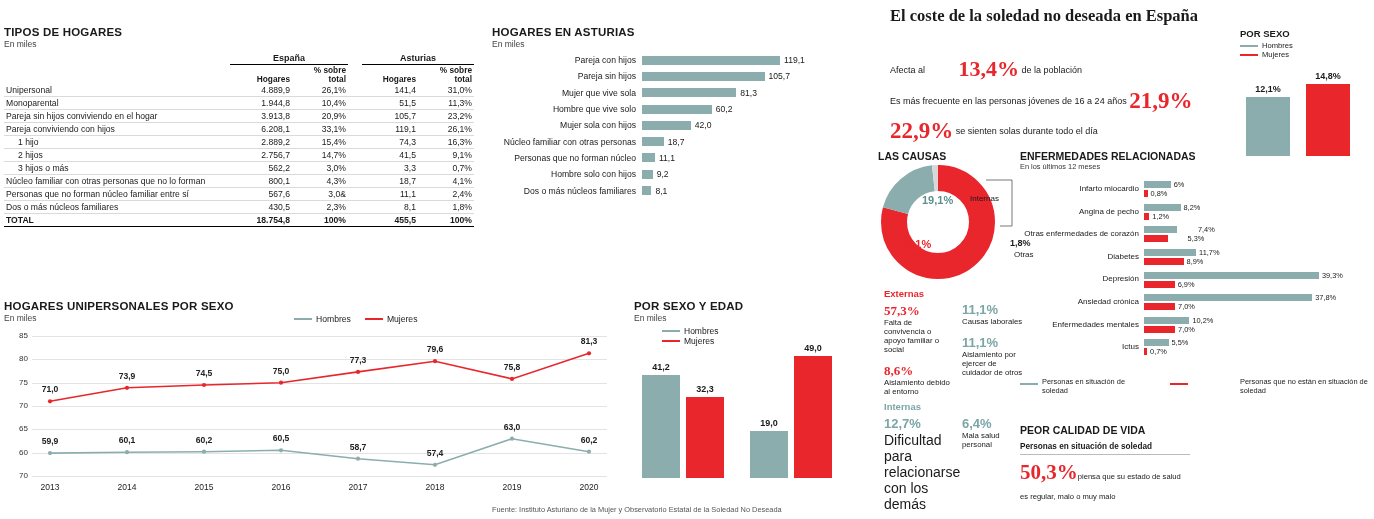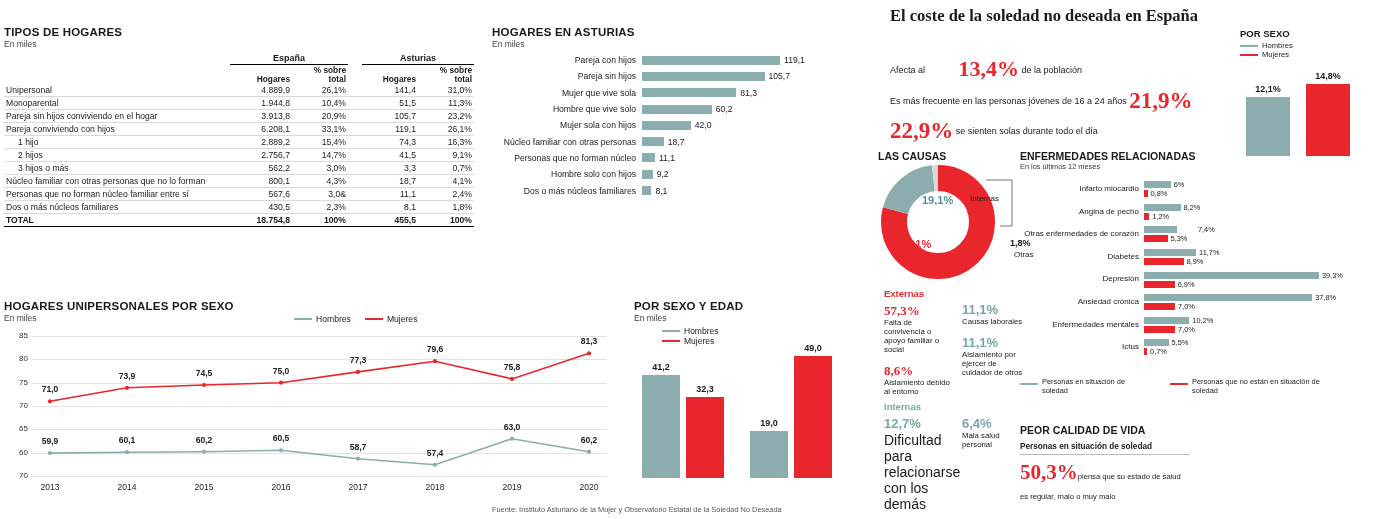--- a/index.html
+++ b/index.html
@@ -482,21 +482,21 @@
       </div>
       <div class="ef-row">
         <div class="ef-lbl">Otras enfermedades de corazón</div>
         <div class="ef-bars">
           <div style="display:flex;align-items:center">
             <div class="ef-b" style="width:32.9px;background:#8cadad"></div>
             <span style="font-size:7.4px;padding-left:21px">7,4%</span>
           </div>
           <div style="display:flex;align-items:center">
             <div class="ef-b" style="width:23.6px;background:#e8262c"></div>
-            <span style="font-size:7.4px;padding-left:3px">5,3%</span>
+            <span style="font-size:7.4px;padding-left:20px">5,3%</span>
           </div>
         </div>
       </div>
       <div class="ef-row">
         <div class="ef-lbl">Diabetes</div>
         <div class="ef-bars">
           <div style="display:flex;align-items:center">
             <div class="ef-b" style="width:52.1px;background:#8cadad"></div>
             <span style="font-size:7.4px;padding-left:3px">11,7%</span>
           </div>
@@ -560,21 +560,21 @@
       </div>
     </div>
 
   <div class="efleg">
     <span class="lg-item" style="align-items:flex-start;">
         <i class="lg-line" style="background:#8cadad;margin-top:5px;"></i>
         <span style="width:110px;line-height:1.2;">Personas en situación de soledad</span>
       </span>
     <span class="lg-item" style="align-items:flex-start;">
         <i class="lg-line" style="background:#e8262c;margin-top:5px;"></i>
-        <span style="width:135px;line-height:1.2;">Personas que no están en situación de soledad</span>
+        <span style="width:135px;line-height:1.2;margin-left:48px;">Personas que no están en situación de soledad</span>
       </span>
   </div>
 
   <div id="peor">
     <div class="r-sec-title">PEOR CALIDAD DE VIDA</div>
     <div style="display:flex;gap:14px;margin-top:6px;">
       <div style="width:170px;">
         <div style="font-size:8.2px;font-weight:bold;border-bottom:1px solid #bbb;padding-bottom:3px;">Personas en situación de soledad</div>
         <div style="margin-top:5px;"><span class="big-red" style="font-size:21px;">50,3%</span><span style="font-size:7.6px;">piensa que su estado de salud es regular, malo o muy malo</span></div>
       </div>

